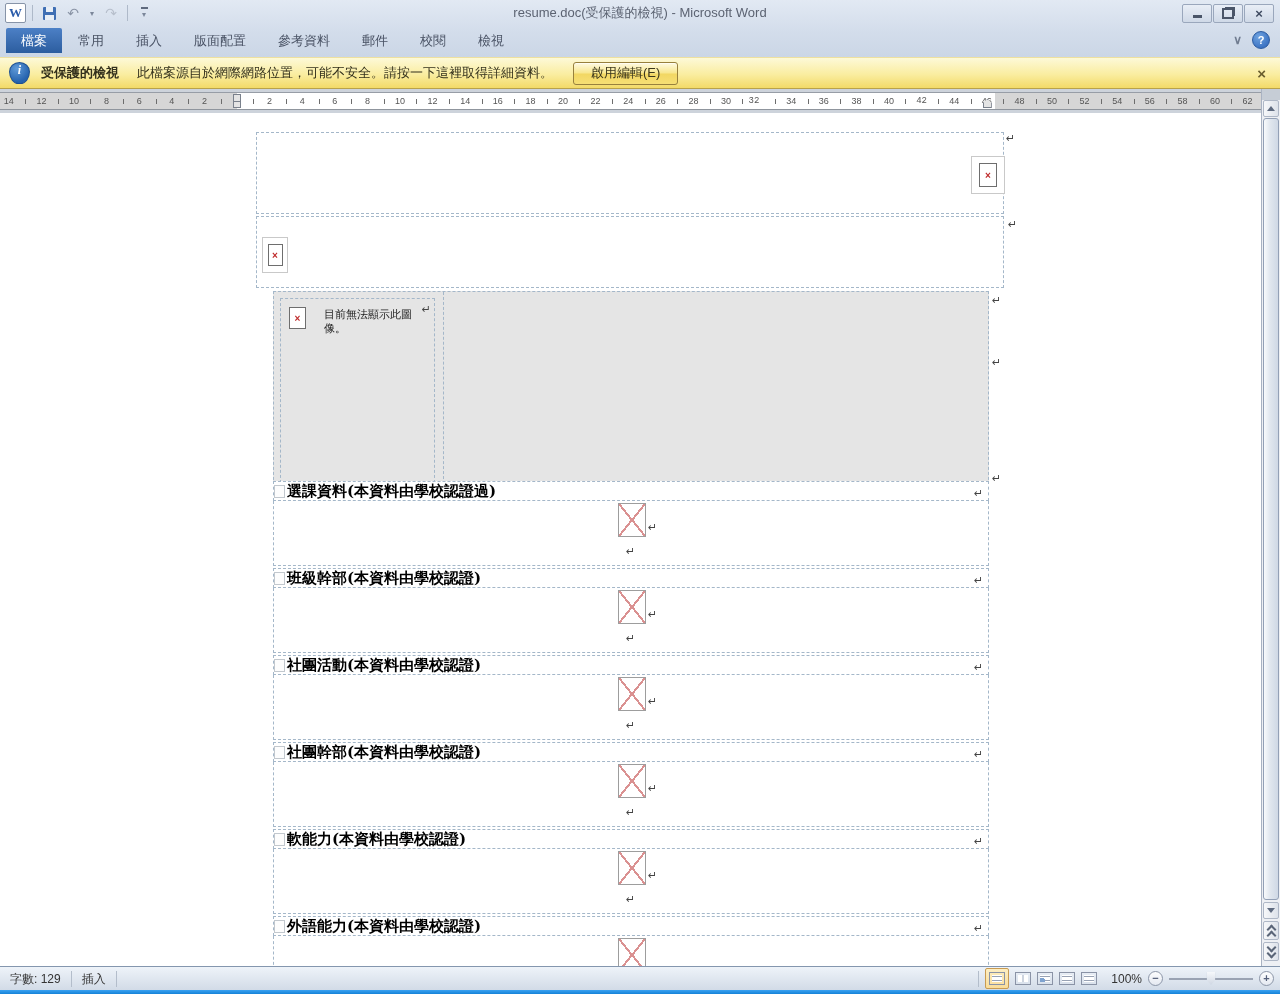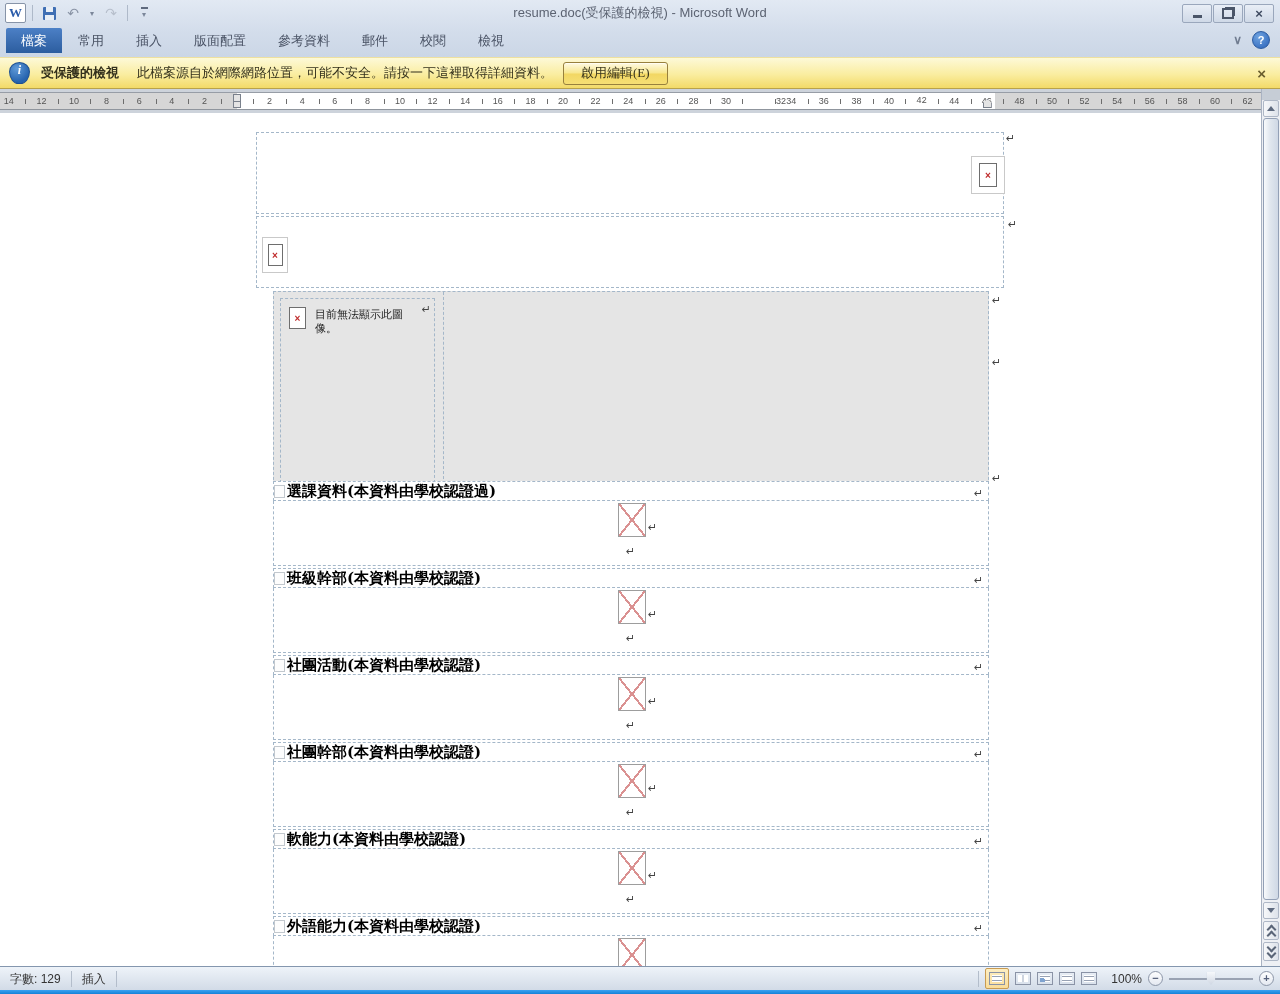--- a/index.html
+++ b/index.html
@@ -48,23 +48,23 @@
   .msgbar{position:absolute;left:0;top:57px;width:1280px;height:32px;box-sizing:border-box;
           background:linear-gradient(180deg,#fdf9d8 0%,#faeda0 55%,#f3da68 100%);
           border-top:1px solid #eee0a0;border-bottom:1px solid #b9a24b;
           display:flex;align-items:center;}
   .infoicon{width:19px;height:20px;margin-left:9px;border-radius:50% 50% 46% 46%/44% 44% 56% 56%;
             background:radial-gradient(circle at 35% 28%,#5f9ad8,#2663ae 70%);
             border:1px solid #1c4f92;color:#fff;text-align:center;line-height:19px;
             font:bold italic 12px "Liberation Serif",serif;}
   .msgtitle{font-size:13px;font-weight:bold;color:#33301c;margin-left:11px;}
   .msgtext{font-size:13px;color:#33301c;margin-left:18px;}
-  .msgbtn{margin-left:10px;height:23px;padding:0 17px;border:1px solid #97803d;border-radius:3px;
+  .msgbtn{margin-left:20px;height:23px;padding:0 17px;border:1px solid #97803d;border-radius:3px;
           background:linear-gradient(#fefae3,#f8e78d 48%,#f2d763 52%,#f6df74);
-          font-size:13px;color:#3a361d;box-shadow:inset 0 1px 0 rgba(255,255,255,0.6);cursor:default;font-family:Liberation Serif, serif;}
+          font-size:13px;color:#3a361d;box-shadow:inset 0 1px 0 rgba(255,255,255,0.6);cursor:default;}
   .msgclose{margin-left:auto;margin-right:14px;font-size:15px;font-weight:bold;color:#6a5e2f;cursor:default;}
 
   
   .rulerrow{position:absolute;left:0;top:89px;width:1280px;height:24px;background:#cdd3db;}
   .ruler-band{position:absolute;left:0;top:3px;width:1261px;height:18px;background:#d6d6d6;
               border-top:1px solid #979da6;border-bottom:1px solid #8f959d;box-sizing:border-box;}
   .ruler-white{position:absolute;top:0;bottom:0;background:#fff;}
   .rnum{position:absolute;top:3px;transform:translateX(-50%);font-size:9px;color:#555;line-height:10px;}
   .rtick{position:absolute;top:6px;width:1px;height:5px;background:#6d6d6d;}
   .ind-left{position:absolute;top:1px;width:8px;height:14px;background:#e4e4e4;border:1px solid #7a818c;
@@ -82,21 +82,21 @@
   .ph-outer{position:absolute;border:1px solid #c9c9c9;background:#fff;display:flex;align-items:center;justify-content:center;}
   .ph-inner{border:1px solid #6e6e6e;background:#fff;display:flex;align-items:center;justify-content:center;
             font:bold 10px "Liberation Sans",sans-serif;color:#bf2b2b;}
   .pmark{position:absolute;font-size:11px;color:#444;line-height:1;font-family:"DejaVu Sans",sans-serif;}
 
   .ptable{position:absolute;left:273px;top:178px;width:716px;height:199px;background:#e5e5e5;
           border:1px dashed #a4b7c9;box-sizing:border-box;}
   .ptable .vdiv{position:absolute;left:169px;top:0;bottom:0;width:0;border-left:1px dashed #a4b7c9;}
   .photo-frame{position:absolute;left:6px;top:6px;width:155px;height:185px;border:1px dashed #a4b7c9;box-sizing:border-box;}
   .photo-frame .xbox{position:absolute;left:8px;top:8px;width:15px;height:20px;}
-  .photo-frame .cap{position:absolute;left:34px;top:8px;width:96px;font:11px/14px "Liberation Sans",sans-serif;color:#222;}
+  .photo-frame .cap{position:absolute;left:43px;top:8px;width:96px;font:11px/14px "Liberation Sans",sans-serif;color:#222;}
   .photo-frame .pm{position:absolute;right:3px;top:5px;}
   .info-frame{position:absolute;left:177px;top:8px;width:532px;height:62px;border:1px dashed #a4b7c9;
               box-sizing:border-box;padding:0 5px;}
   .info-line{height:20px;line-height:20px;font-size:15px;color:#000;background:rgba(252,252,252,0.45);
              white-space:nowrap;}
   .info-line .pm{font-size:11px;color:#444;font-family:"DejaVu Sans",sans-serif;margin-left:1px;}
 
   .sections{position:absolute;left:273px;top:368px;width:716px;height:462px;}
   .section{position:absolute;left:0;width:716px;height:87px;}
   .sec-head{position:absolute;left:0;top:0;width:716px;height:20px;background:#fff;
@@ -257,21 +257,21 @@
         <span class="rnum" style="left: 595.6px;">22</span>
         <span class="rtick" style="left: 611.9px;"></span>
         <span class="rnum" style="left: 628.2px; text-align: center;">24</span>
         <span class="rtick" style="left: 644.5px;"></span>
         <span class="rnum" style="left: 660.8px;">26</span>
         <span class="rtick" style="left: 677.1px;"></span>
         <span class="rnum" style="left: 693.4px;">28</span>
         <span class="rtick" style="left: 709.7px;"></span>
         <span class="rnum" style="left: 726px;">30</span>
         <span class="rtick" style="left: 742.3px;"></span>
-        <span class="rnum" style="left: 781px;">32</span>
+        <span class="rnum" style="left: 754px; font-family: Liberation Mono, monospace;">32</span>
         <span class="rtick" style="left: 774.9px;"></span>
         <span class="rnum" style="left: 791.2px;">34</span>
         <span class="rtick" style="left: 807.5px;"></span>
         <span class="rnum" style="left: 823.8px;">36</span>
         <span class="rtick" style="left: 840.1px;"></span>
         <span class="rnum" style="left: 856.4px;">38</span>
         <span class="rtick" style="left: 872.7px;"></span>
         <span class="rnum" style="left: 889px;">40</span>
         <span class="rtick" style="left: 905.3px;"></span>
         <span class="rnum" style="left: 921.6px; font-family: Liberation Mono, monospace;">42</span>

